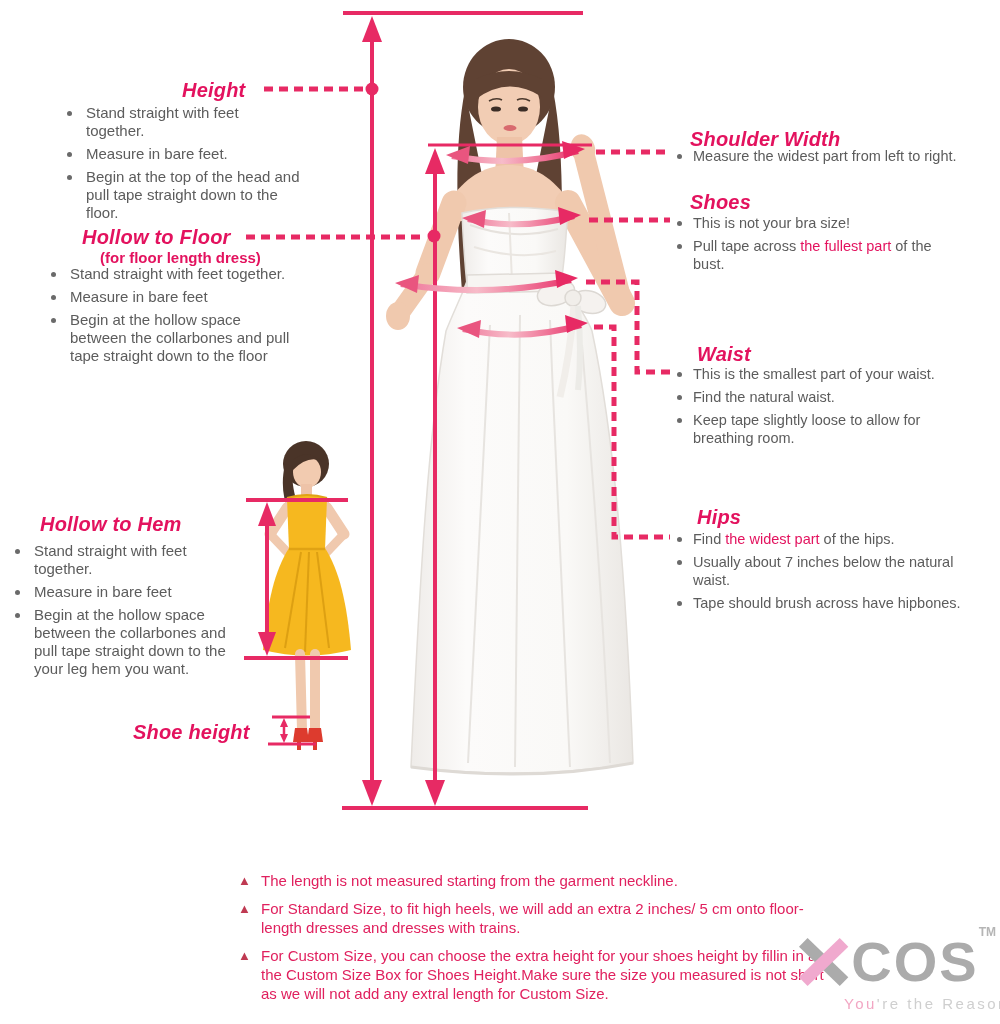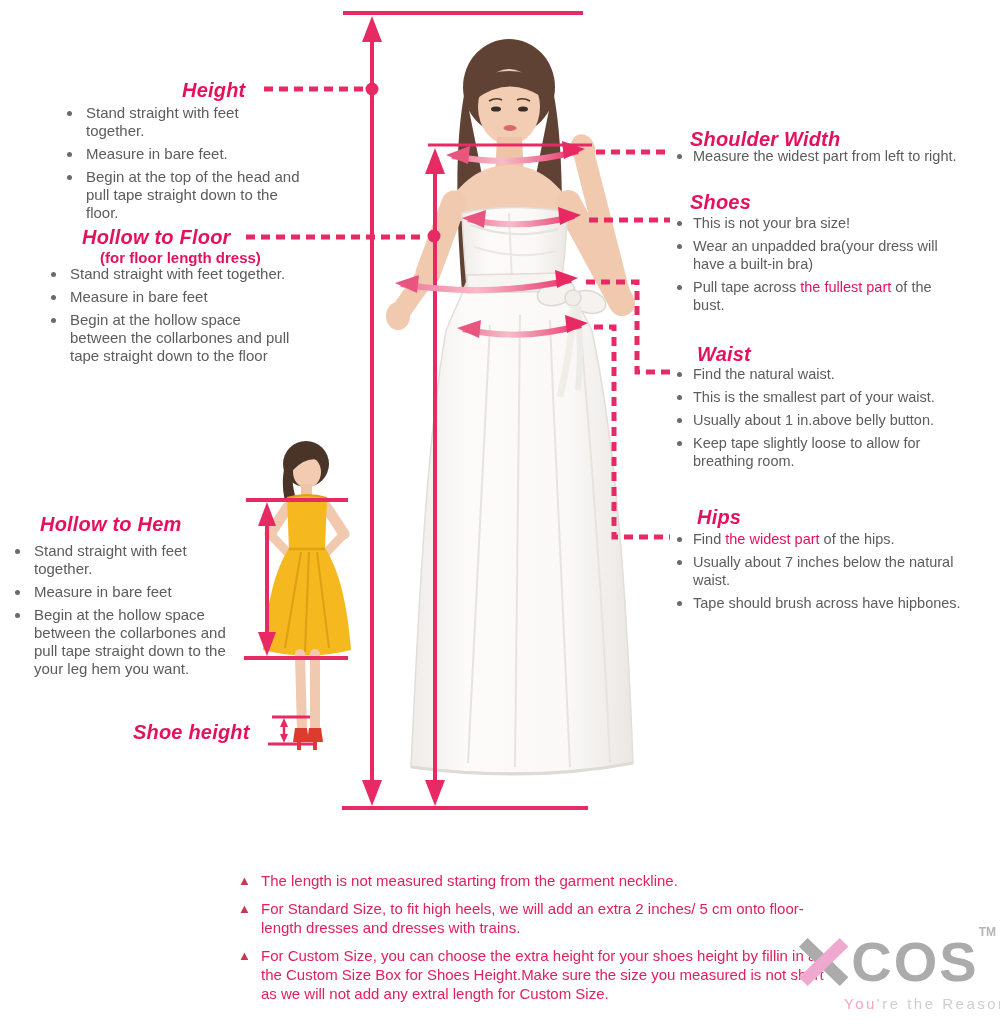--- a/index.html
+++ b/index.html
@@ -279,31 +279,29 @@
   </div>
   <ul class="bullets abs" style="left:662px;top:146px;width:310px;z-index:10">
     <li>Measure the widest part from left to right.</li>
   </ul>
 
   <div class="abs" style="left:690px;top:191px;z-index:10">
     <h2 class="sec-title">Shoes</h2>
   </div>
   <ul class="bullets abs" style="left:662px;top:213px;width:300px;z-index:10">
     <li>This is not your bra size!</li>
-    <li>Wear an unpadded bra(your dress will have a built-in bra)</li>
     <li><span>Pull tape across </span><span class="hl">the fullest part</span><span> of the bust.</span></li>
   </ul>
 
   <div class="abs" style="left:697px;top:343px;z-index:10">
     <h2 class="sec-title">Waist</h2>
   </div>
   <ul class="bullets abs" style="left:662px;top:364px;width:302px;z-index:10">
+    <li>This is the smallest part of your waist.</li>
     <li>Find the natural waist.</li>
-    <li>This is the smallest part of your waist.</li>
-    <li>Usually about 1 in.above belly button.</li>
     <li>Keep tape slightly loose to allow for breathing room.</li>
   </ul>
 
   <div class="abs" style="left:697px;top:506px;z-index:10">
     <h2 class="sec-title">Hips</h2>
   </div>
   <ul class="bullets abs" style="left:662px;top:529px;width:302px;z-index:10">
     <li><span>Find </span><span class="hl">the widest part</span><span> of the hips.</span></li>
     <li>Usually about 7 inches below the natural waist.</li>
     <li>Tape should brush across have hipbones.</li>

